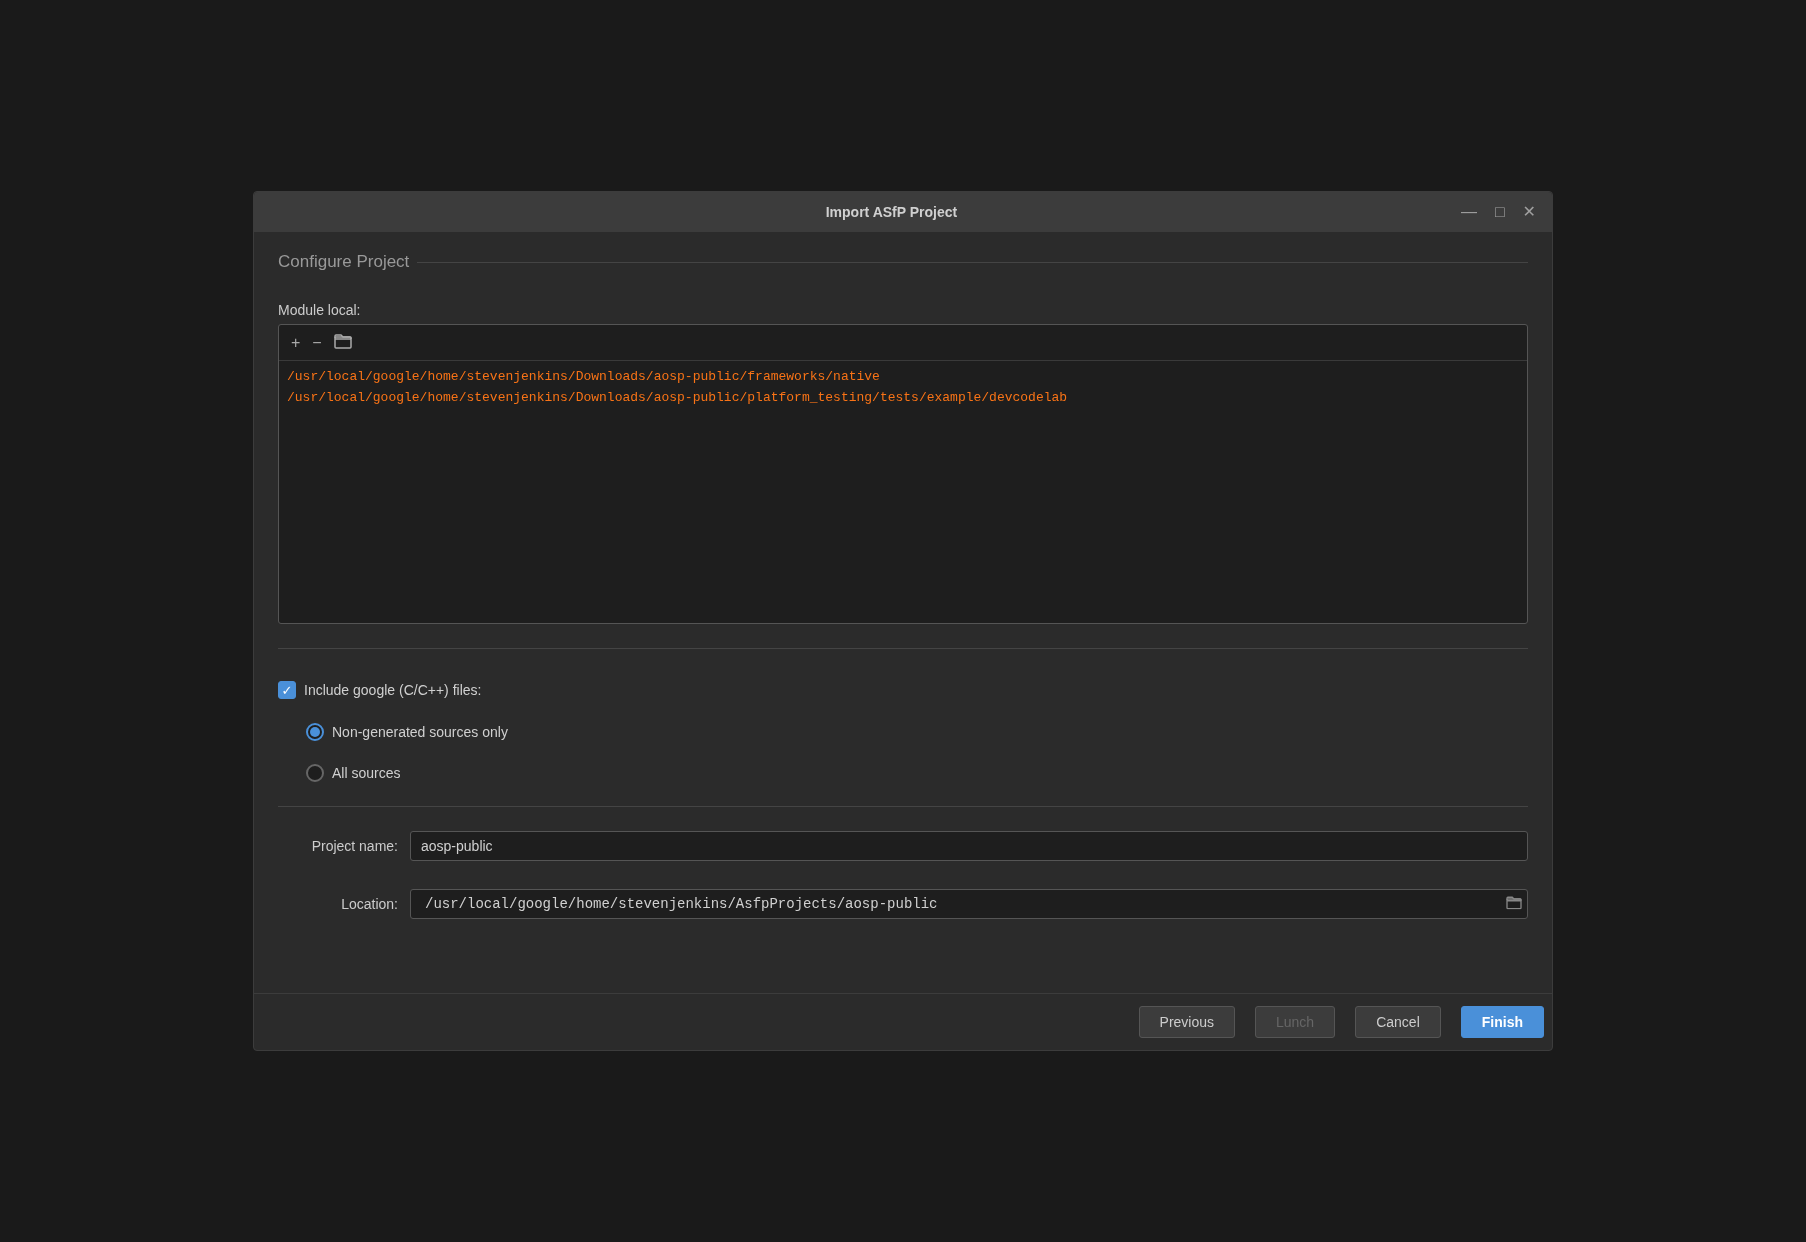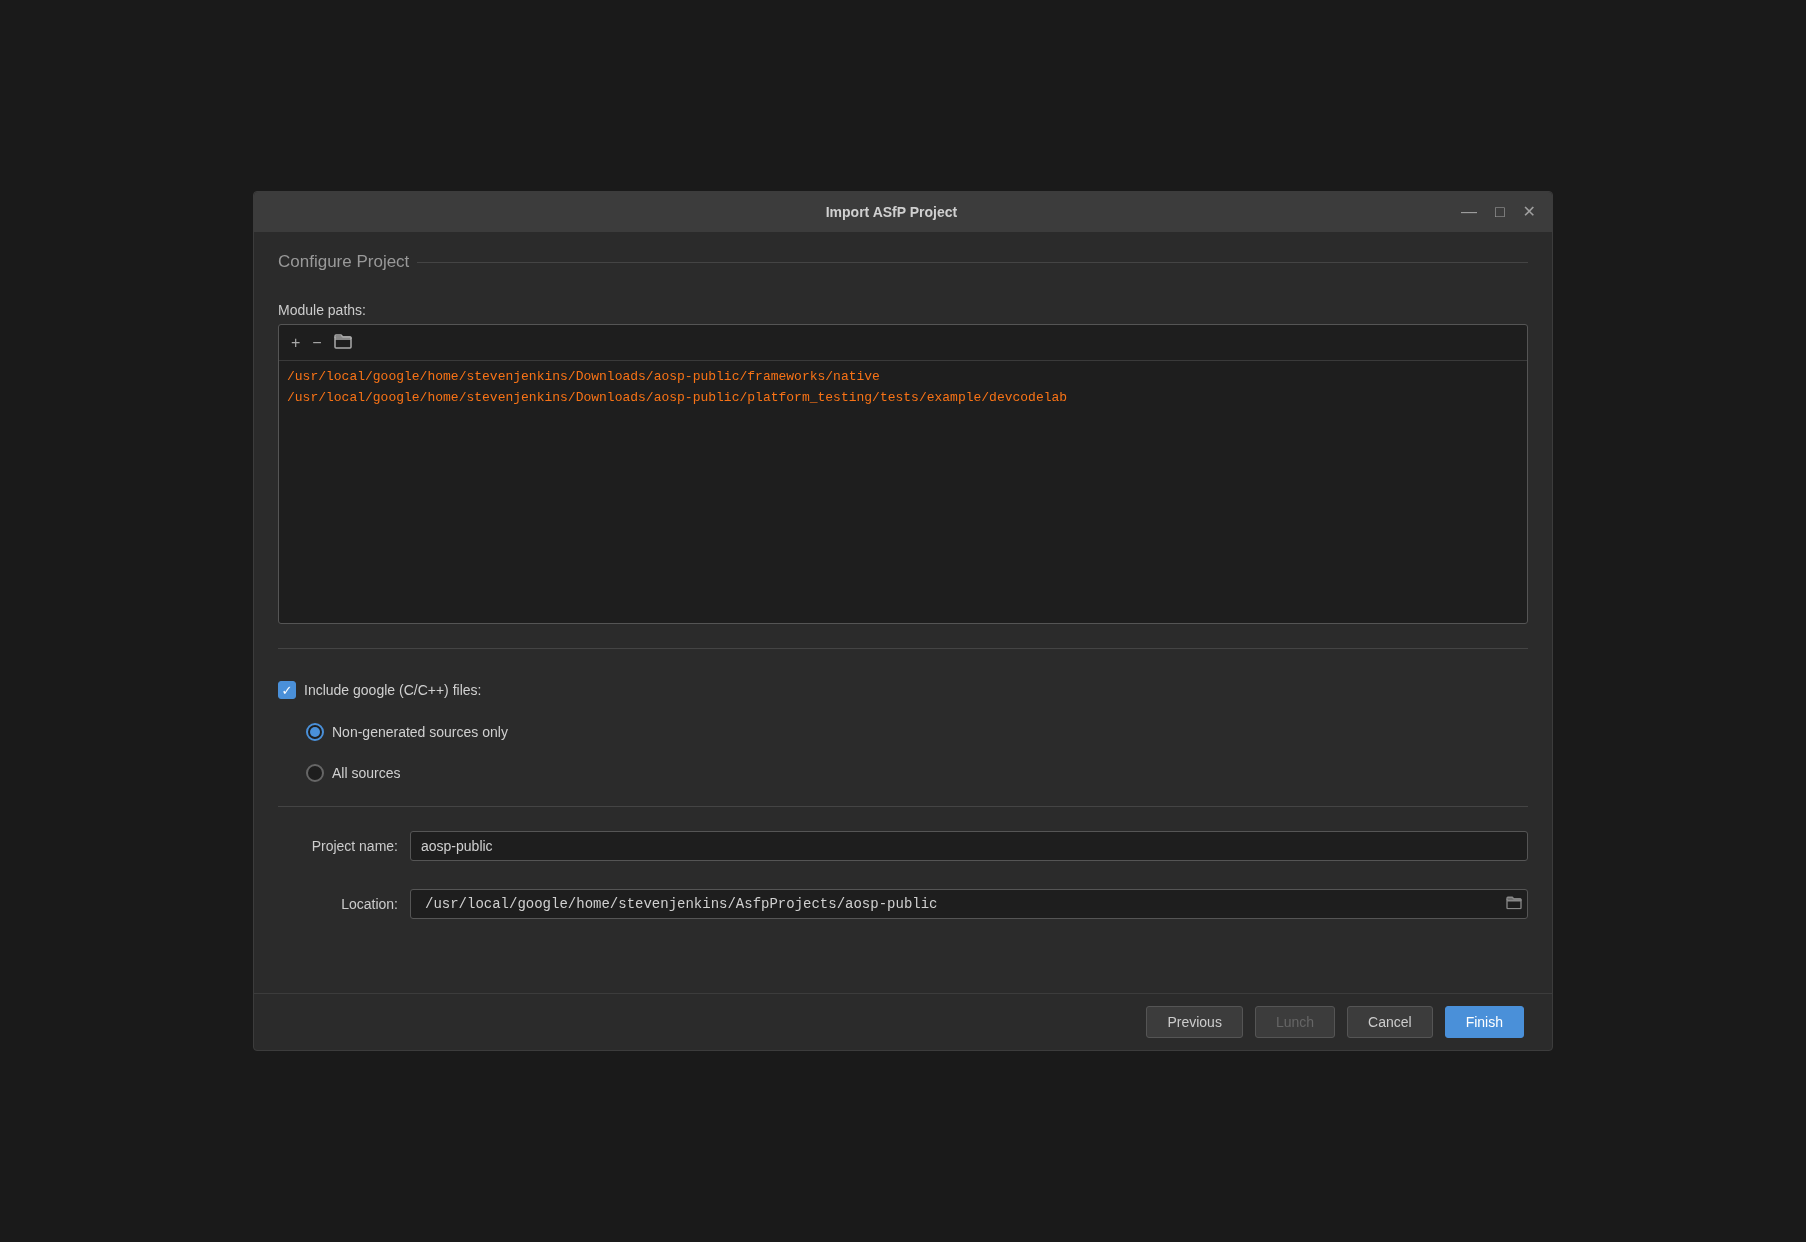--- a/index.html
+++ b/index.html
@@ -279,22 +279,22 @@
       border: none;
       color: #888;
       cursor: pointer;
       font-size: 14px;
     }
 
     .dialog-footer {
       display: flex;
       justify-content: flex-end;
       align-items: center;
-      gap: 12px;
-      padding: 12px 28px;
+      gap: 20px;
+      padding: 12px 8px;
       border-top: 1px solid #3c3c3c;
     }
 
     .footer-btn {
       padding: 7px 20px;
       border-radius: 3px;
       font-size: 14px;
       cursor: pointer;
       border: 1px solid #555;
       background: #3c3c3c;
@@ -303,21 +303,21 @@
 
     .footer-btn.disabled {
       color: #666;
       cursor: default;
     }
 
     .footer-btn.primary {
       background: #4a90d9;
       border-color: #4a90d9;
       color: white;
-      font-weight: 400;
+      font-weight: 700;
     }
 
     .spacer {
       flex: 1;
     }
   </style>
 </head>
 <body>
 
 <div class="dialog">
@@ -334,21 +334,21 @@
 
   <div class="dialog-content">
 
     <div class="section-header">
       <span class="section-header-text">Configure Project</span>
       <div class="section-header-line"></div>
     </div>
 
 
     <div>
-      <div class="module-paths-label">Module paths:</div>
+      <div class="module-paths-label">Module local:</div>
       <div class="module-paths-box">
         <div class="module-paths-toolbar">
           <button class="toolbar-btn">+</button>
           <button class="toolbar-btn">−</button>
           <button class="toolbar-btn" style="font-size:18px;">
             <svg width="18" height="16" viewBox="0 0 18 16" fill="none" xmlns="http://www.w3.org/2000/svg">
               <rect x="1" y="4" width="16" height="11" rx="1" stroke="#aaa" stroke-width="1.5" fill="none"></rect>
               <path d="M1 6h16" stroke="#aaa" stroke-width="1.5"></path>
               <path d="M1 5V3a1 1 0 011-1h5l2 2h7a1 1 0 011 1v1" stroke="#aaa" stroke-width="1.5" fill="none"></path>
             </svg>

